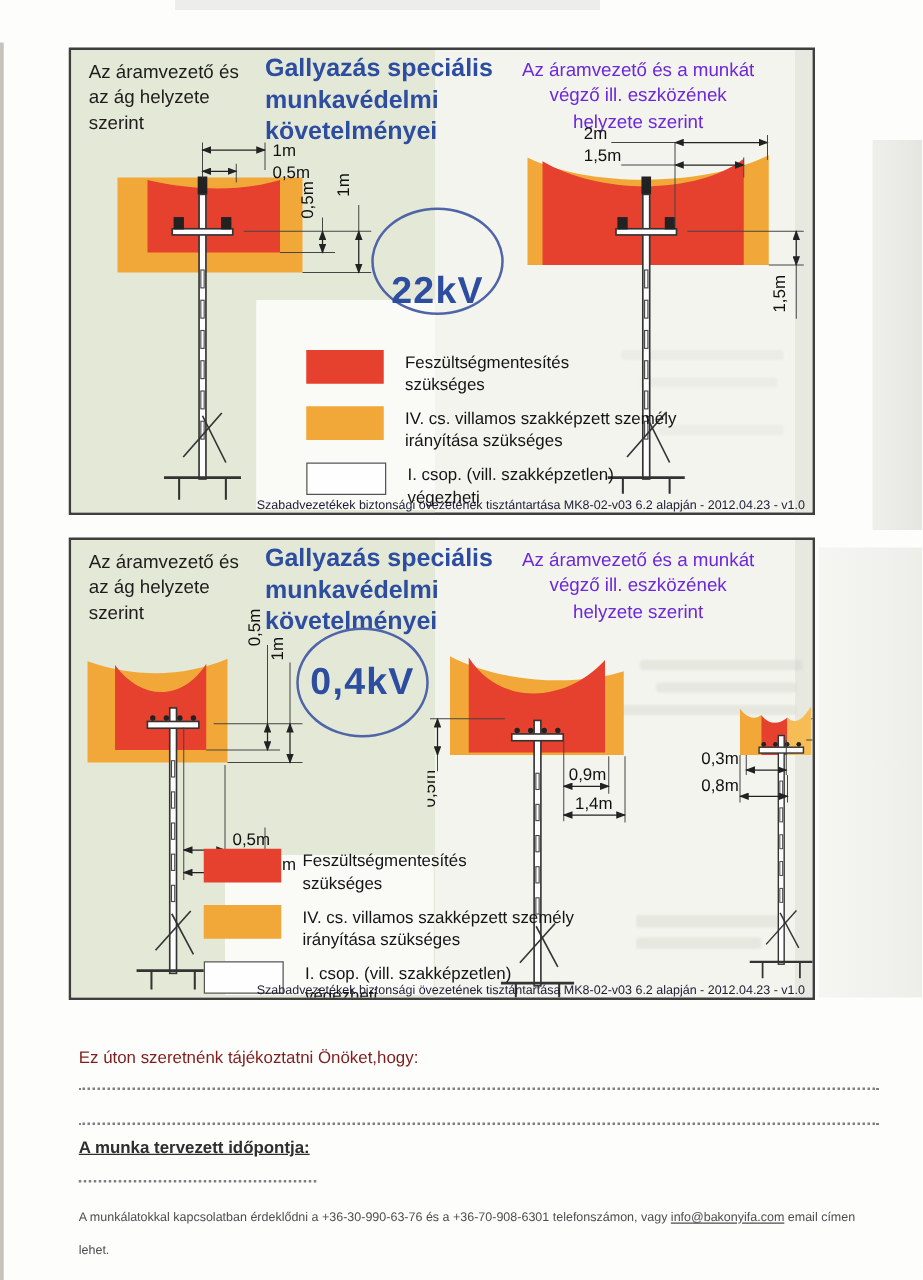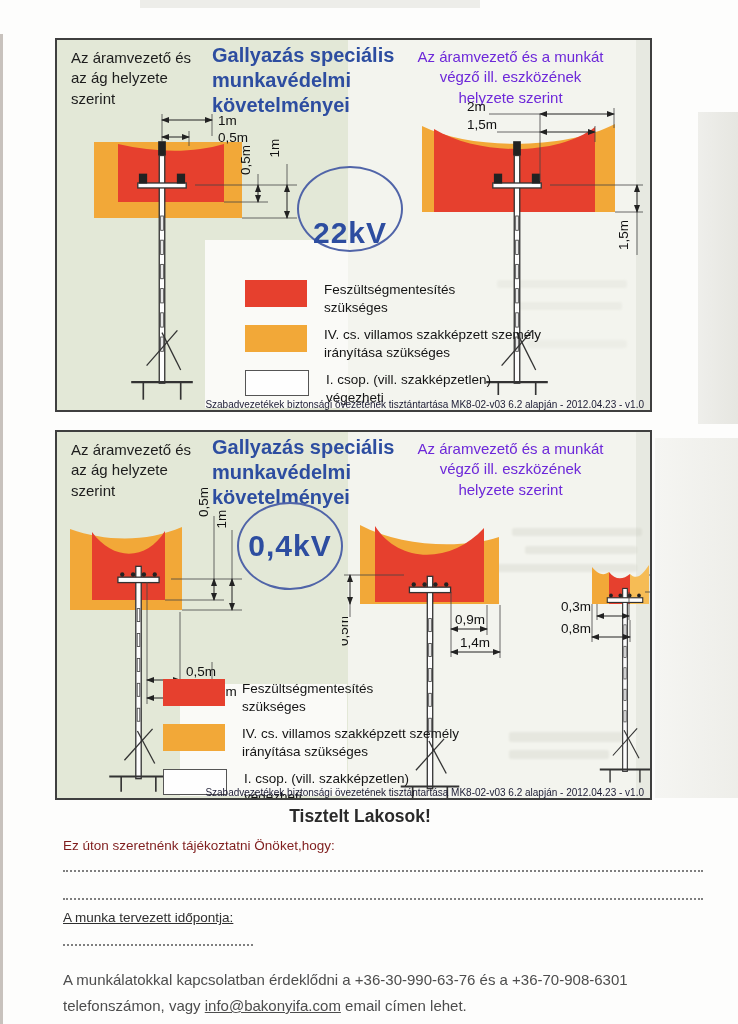--- a/index.html
+++ b/index.html
@@ -47,23 +47,23 @@
   .xl{stroke:#444;stroke-width:0.8;fill:none;}
   .dt{font-family:"Liberation Sans",sans-serif;font-size:13.5px;fill:#111;}
 
   .letter-heading{position:absolute;left:0;top:806px;width:720px;text-align:center;
                   font-size:17.5px;font-weight:bold;color:#2a2a2a;}
   .letter-intro{position:absolute;left:63px;top:838px;font-size:13.5px;color:#7f1d1d;}
   .dotline{position:absolute;border-bottom:2px dotted #7f7f7f;height:12px;}
   #dots1{left:63px;top:858px;width:640px;}
   #dots2{left:63px;top:886px;width:640px;}
   #dots3{left:63px;top:932px;width:190px;}
-  .date-label{position:absolute;left:63px;top:910px;font-size:13.5px;font-weight:normal;
+  .date-label{position:absolute;left:63px;top:910px;font-size:13.5px;font-weight:bold;
               color:#2e2e2e;text-decoration:underline;}
-  .contact{position:absolute;left:63px;top:952px;width:630px;font-size:15px;
+  .contact{position:absolute;left:63px;top:952px;width:630px;font-size:10px;
            line-height:26px;color:#4d4d4d;}
   .email-link{text-decoration:underline;color:#4d4d4d;cursor:pointer;}
   .hidden-defs{position:absolute;width:0;height:0;overflow:hidden;}
 </style>
 </head>
 <body>
 
 <div class="page">
 
   <svg class="hidden-defs" aria-hidden="true">
@@ -323,21 +323,20 @@
         <div class="leg-text">
           <div>I. csop. (vill. szakképzetlen)</div>
           <div>végezheti</div>
         </div>
       </div>
     </div>
 
     <div class="panel-footer">Szabadvezetékek biztonsági övezetének tisztántartása MK8-02-v03 6.2 alapján - 2012.04.23 - v1.0</div>
   </section>
 
-  <div class="letter-heading">Tisztelt Lakosok!</div>
   <div class="letter-intro">Ez úton szeretnénk tájékoztatni Önöket,hogy:</div>
   <div class="dotline" id="dots1"></div>
   <div class="dotline" id="dots2"></div>
   <div class="date-label">A munka tervezett időpontja:</div>
   <div class="dotline" id="dots3"></div>
   <p class="contact">
     <span>A munkálatokkal kapcsolatban érdeklődni a</span>
     <span>+36-30-990-63-76</span>
     <span>és a</span>
     <span>+36-70-908-6301</span>

